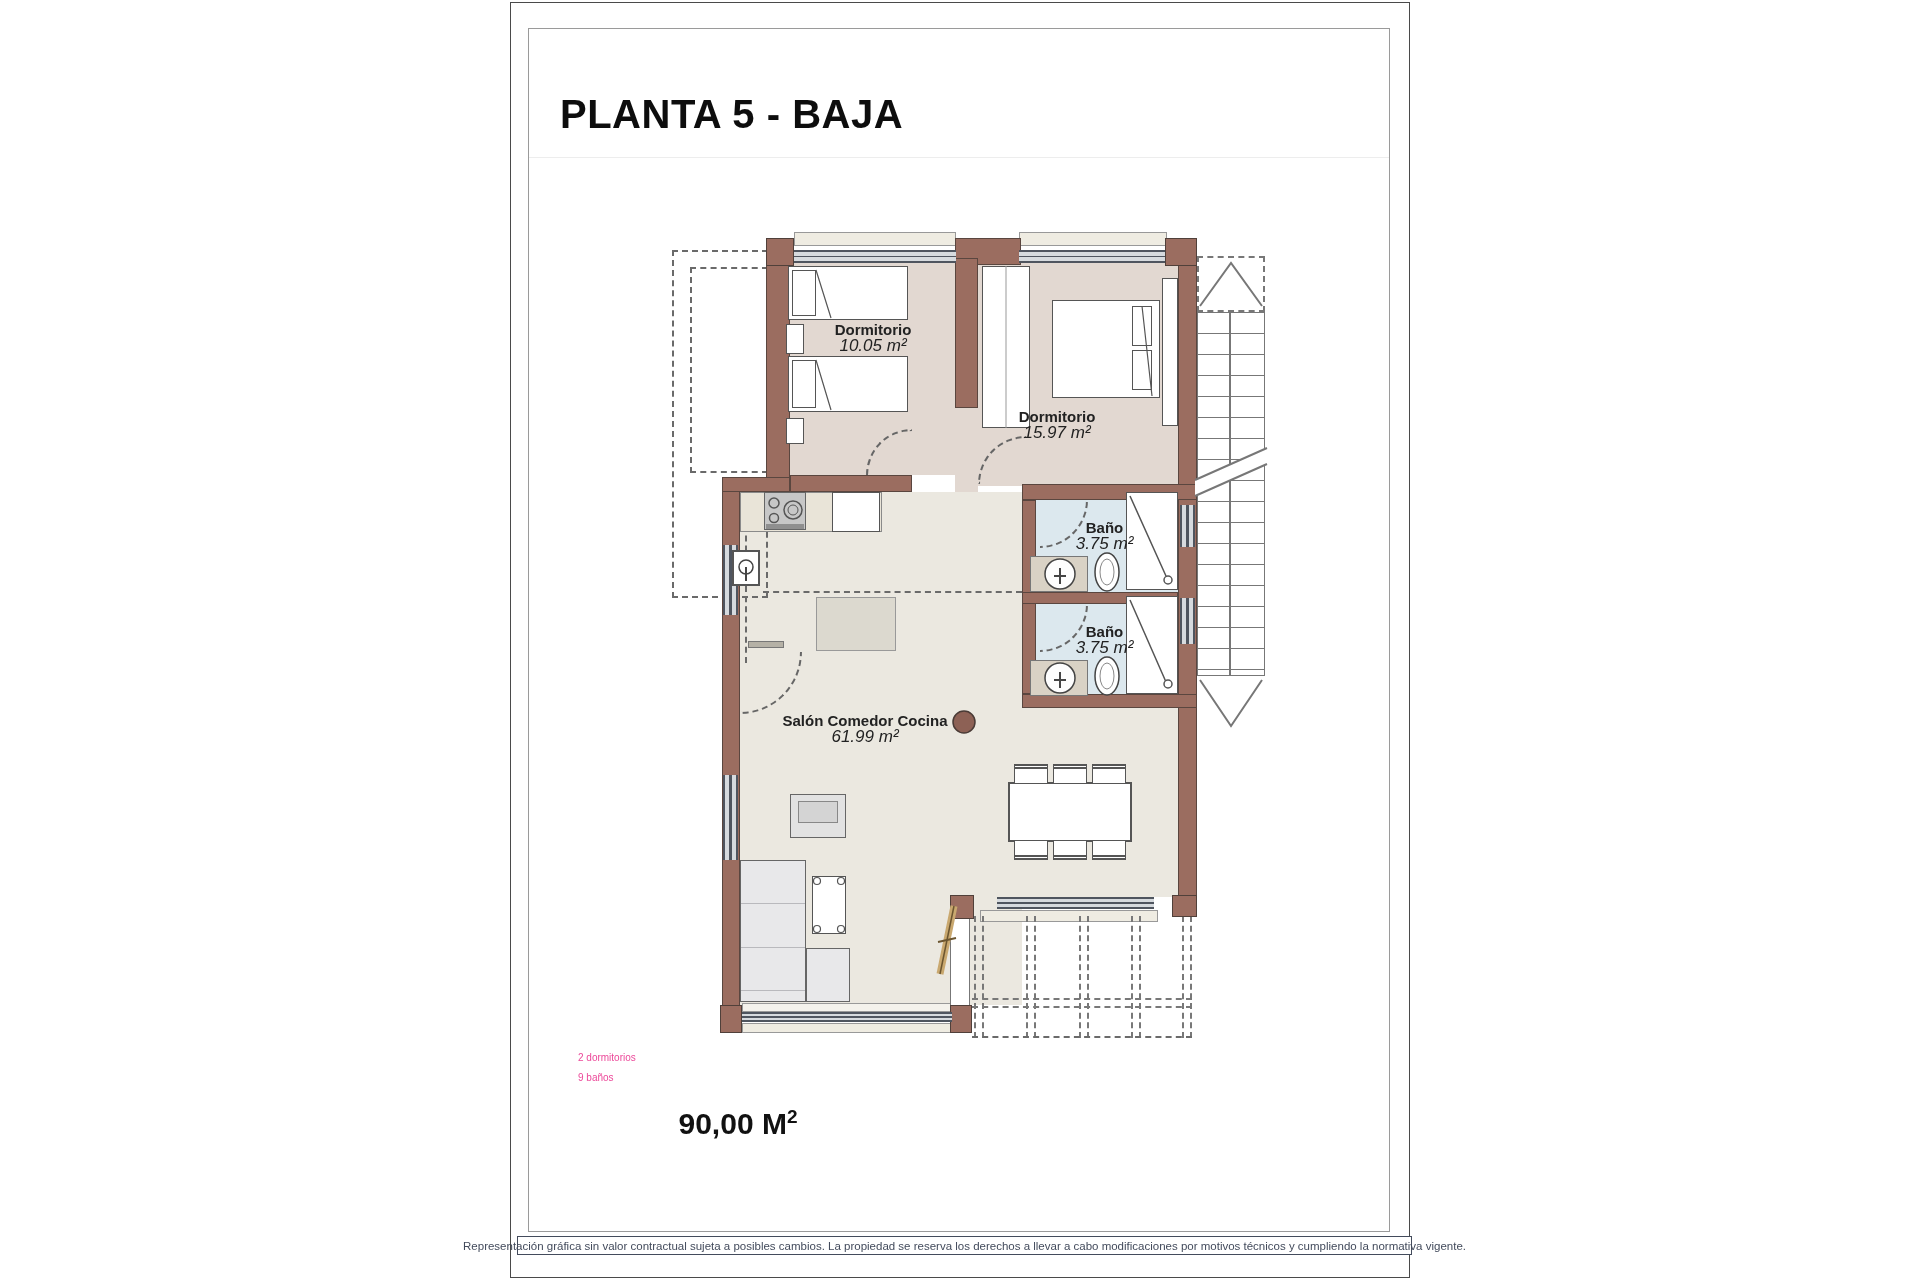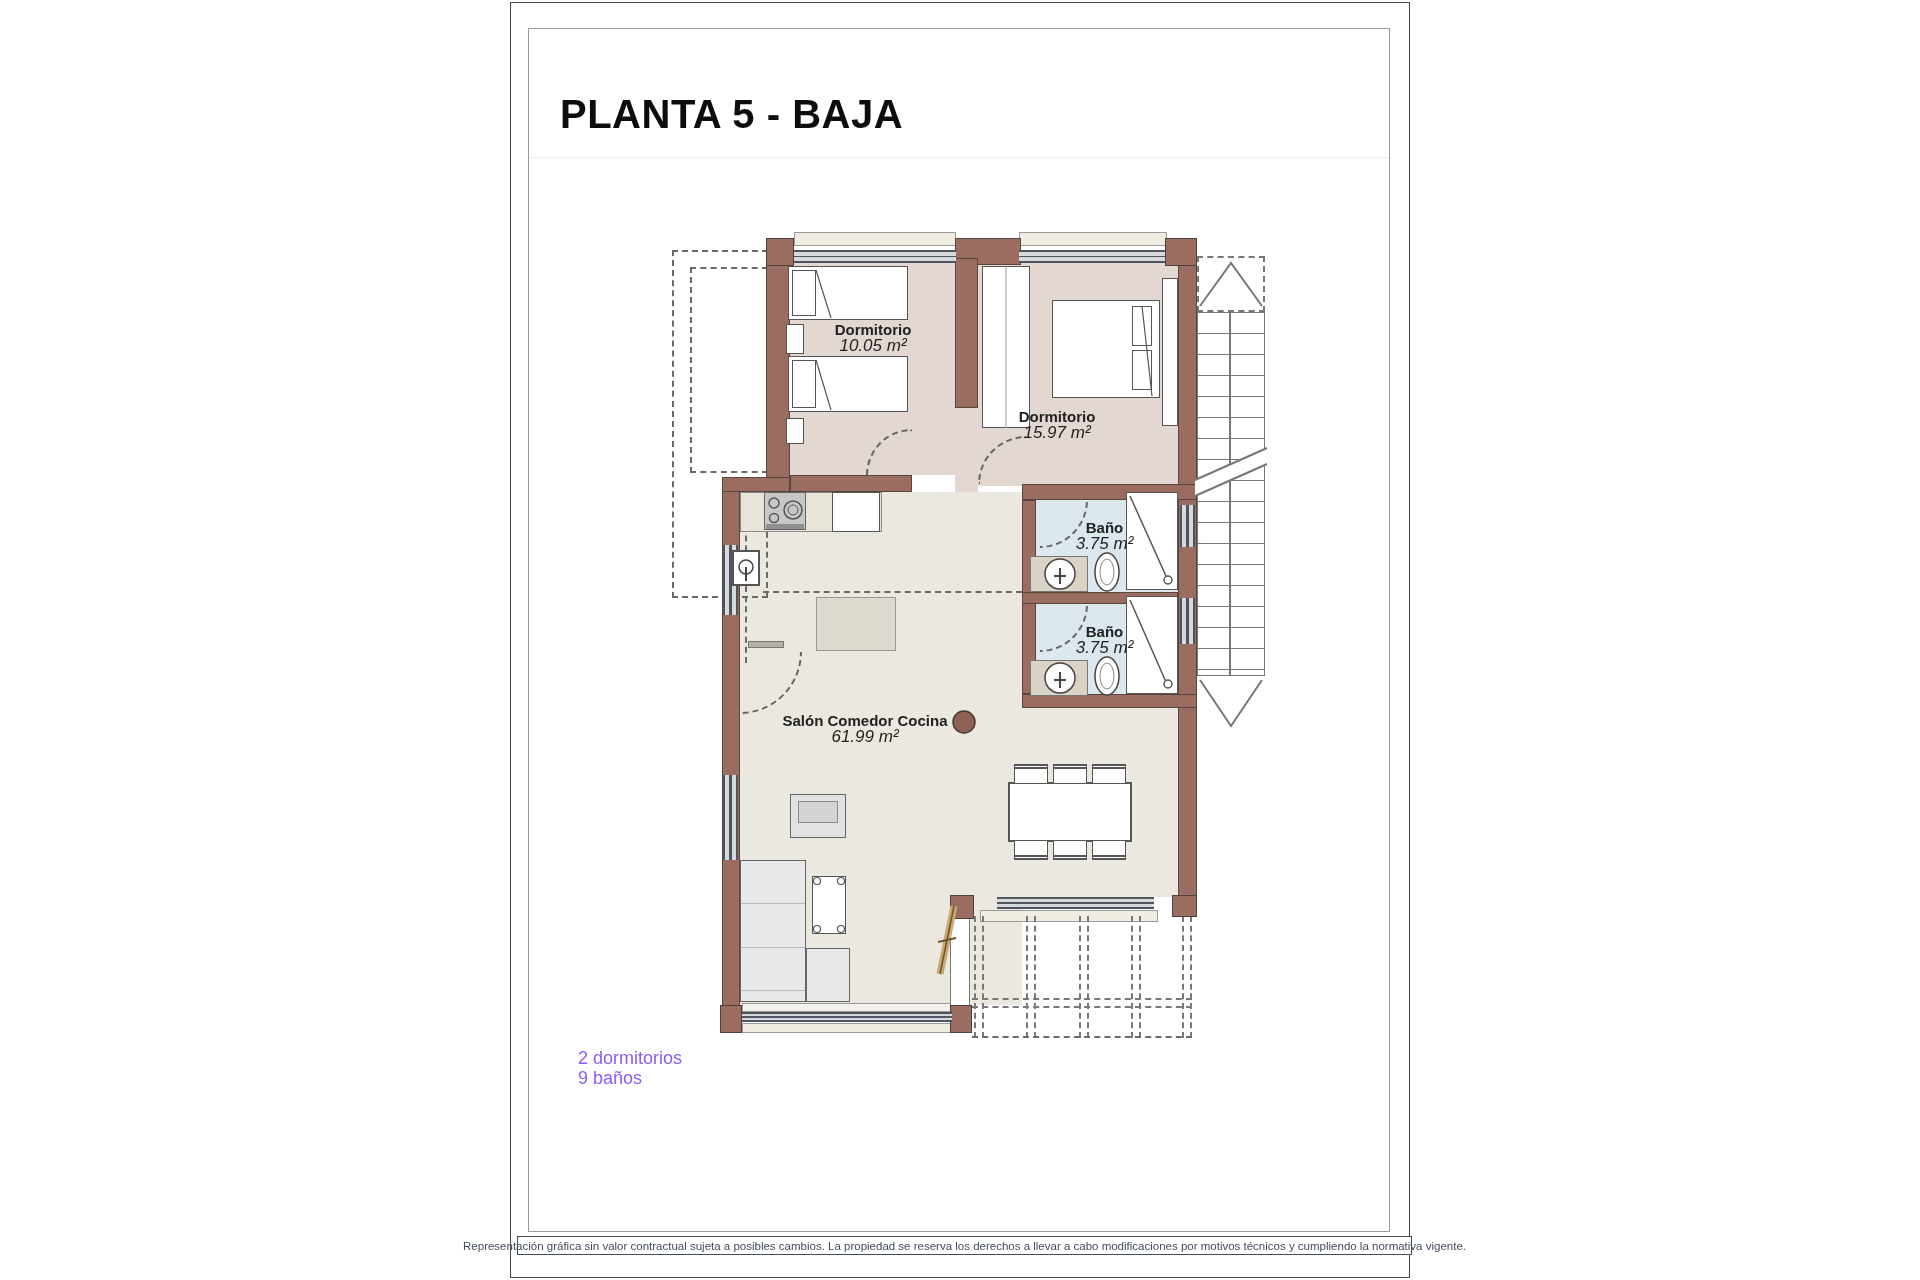--- a/index.html
+++ b/index.html
@@ -39,21 +39,21 @@
       background-image:repeating-linear-gradient(180deg,transparent 0 42px,#b9b9bd 42px 43.5px);}
   .chaise{background:#e8e8ea;border:1px solid #666;z-index:4;}
   .chair{background:#fff;border:1.5px solid #555;z-index:4;}
   .chair.back-top{border-top:5px double #555;}
   .chair.back-bottom{border-bottom:5px double #555;}
   .vanity{background:#d9d2c5;border:1px solid #777;z-index:4;}
   .overlay-svg{left:0;top:0;z-index:6;pointer-events:none;}
   .room-label{z-index:7;text-align:center;color:#222;}
   .room-label .rname{font-size:15px;font-weight:bold;line-height:17px;}
   .room-label .rarea{font-size:17px;font-style:italic;line-height:15px;}
-  .counts{left:578px;top:1048px;font-size:18px;line-height:20px;color:#8b5cf6;z-index:7;}
+  .counts{left:578px;top:1048px;font-size:10px;line-height:20px;color:#ec4899;z-index:7;}
   .surface{left:488px;top:1106px;width:500px;text-align:center;z-index:7;color:#111;}
   .surface .s-label{font-size:28px;font-weight:bold;letter-spacing:.5px;line-height:34px;}
   .surface .s-value{font-size:30px;font-weight:bold;line-height:36px;}
   .surface .sup{font-size:19px;vertical-align:super;line-height:0;}
   .footer-box{left:517px;top:1236px;width:895px;height:19px;border:1px solid #434b5c;color:#434b5c;
       font-size:11.5px;display:flex;align-items:center;justify-content:center;white-space:nowrap;z-index:8;background:#fff;}
 </style>
 </head>
 <body>
 
@@ -239,17 +239,18 @@
     <div class="rarea">61.99 m²</div>
   </div>
 </div>
 
 <div class="abs counts">
   <div>2 dormitorios</div>
   <div>9 baños</div>
 </div>
 
 <div class="abs surface">
+  <div class="s-value"><span>90,00 M</span><span class="sup">2</span></div>
 </div>
 
 <div class="abs footer-box">
   <span>Representación gráfica sin valor contractual sujeta a posibles cambios. La propiedad se reserva los derechos a llevar a cabo modificaciones por motivos técnicos y cumpliendo la normativa vigente.</span>
 </div>
 
 </body></html>

